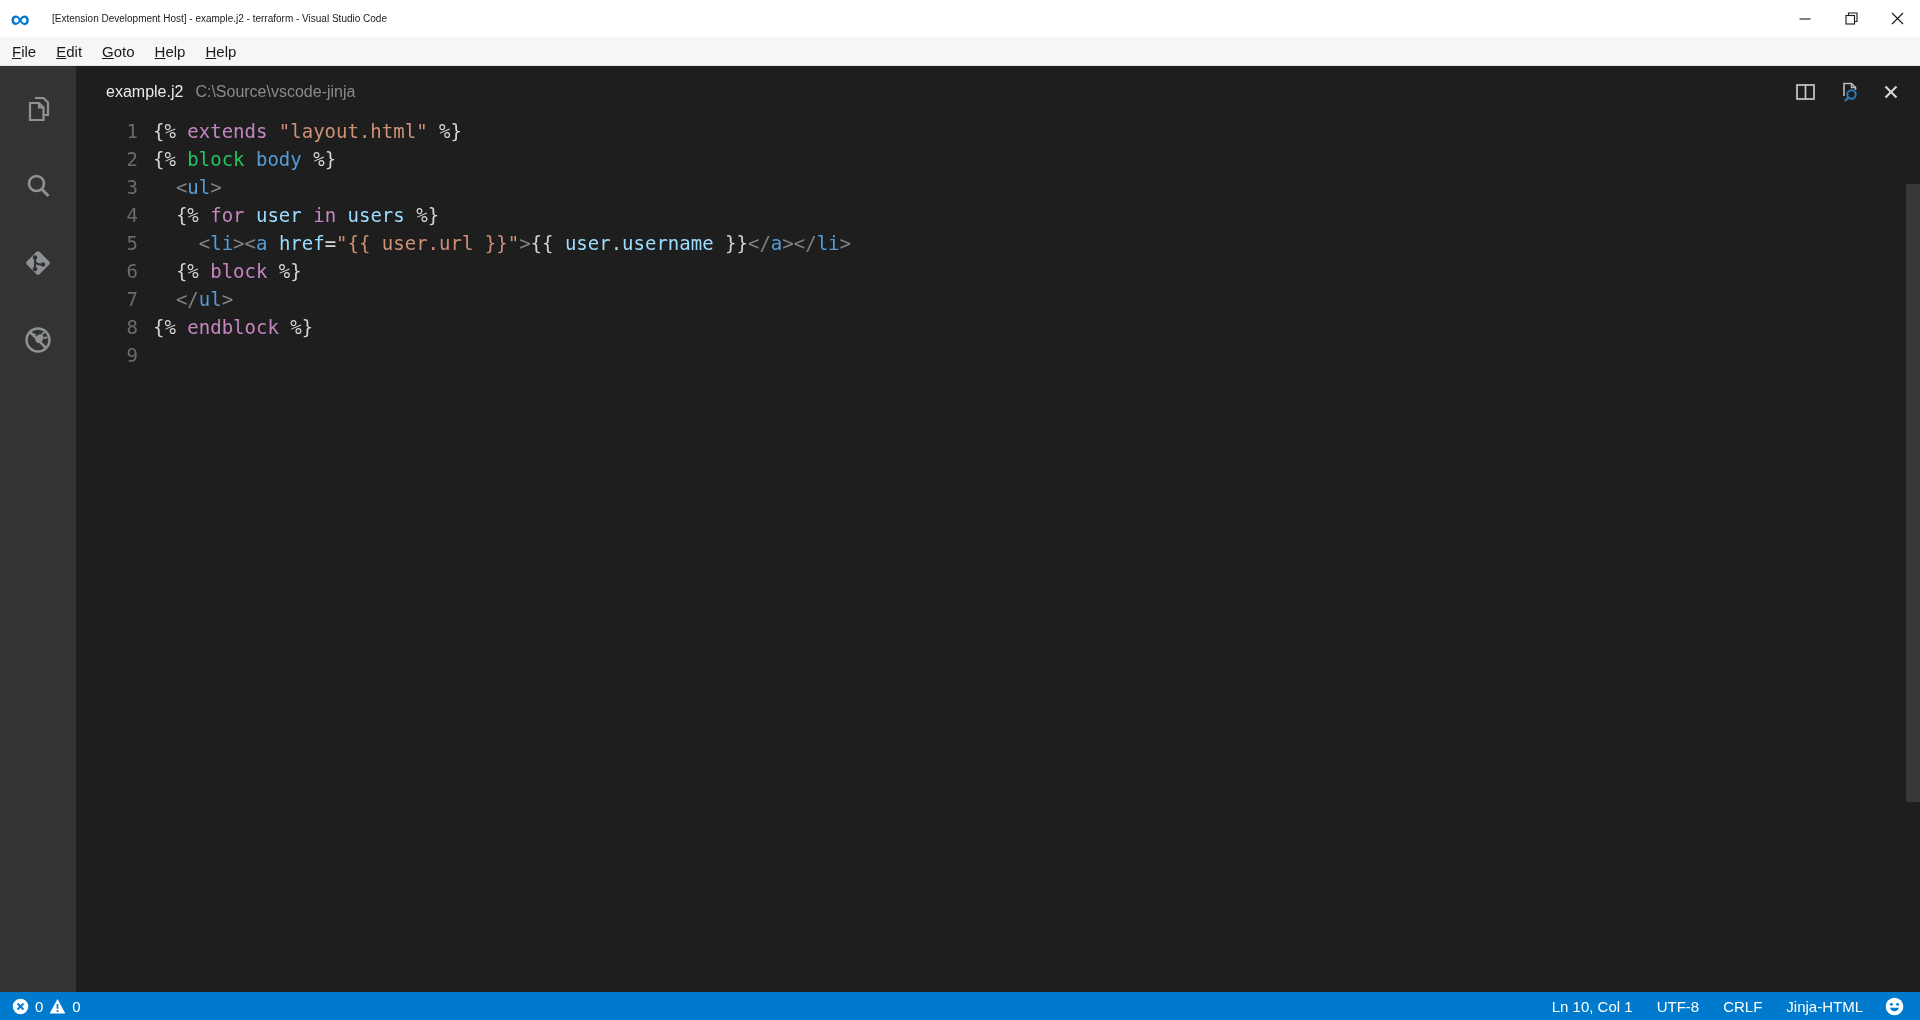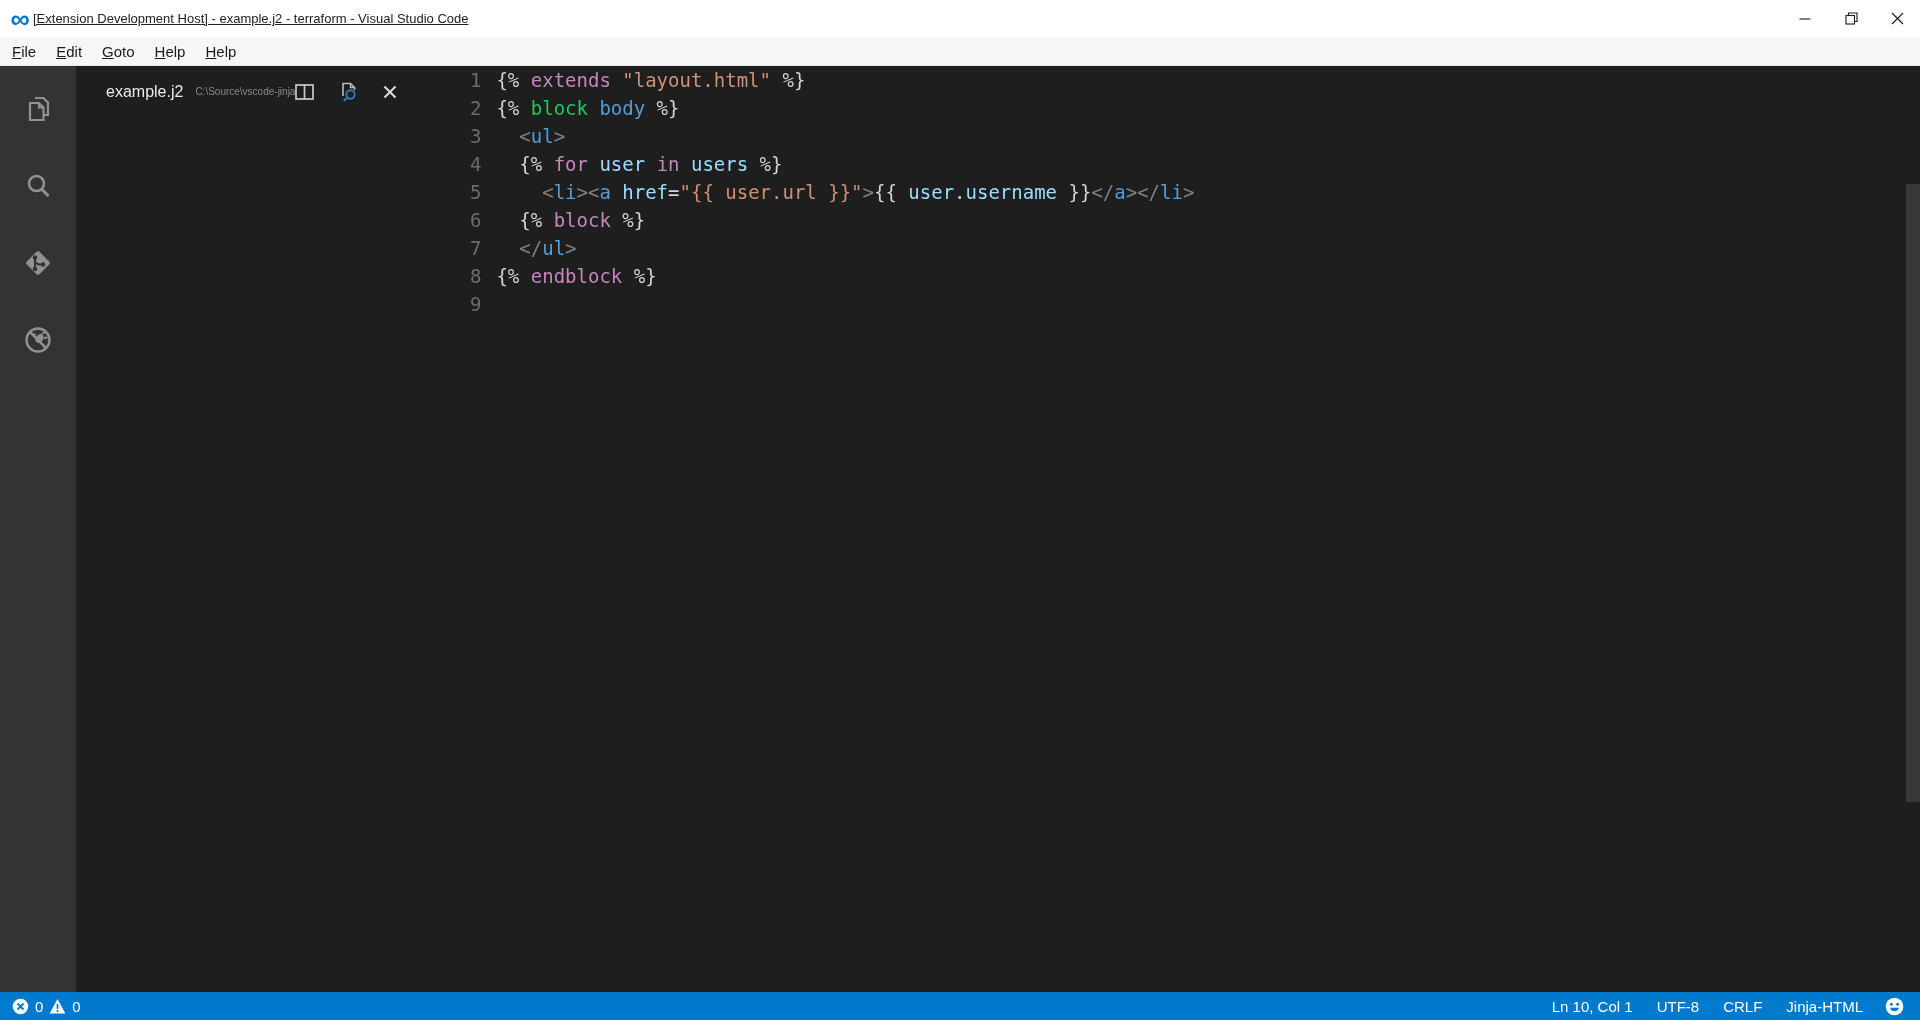--- a/index.html
+++ b/index.html
@@ -13,21 +13,21 @@
   
   .titlebar {
     height:37px; background:#ffffff; color:#1f1f1f;
     display:flex; align-items:center; flex:none;
   }
   .vs-logo {
     width:24px; height:24px; margin-left:8px;
     color:#0079ce; font-weight:bold; font-size:27px; line-height:22px;
     display:flex; align-items:center; justify-content:center;
   }
-  .window-title { font-size:13px; margin-left:1px; color:#212121; white-space:nowrap;text-decoration:underline; }
+  .window-title { font-size:10px; margin-left:20px; color:#212121; white-space:nowrap; }
   .win-controls { margin-left:auto; display:flex; height:100%; }
   .win-btn { width:46px; height:100%; display:flex; align-items:center; justify-content:center; cursor:default; }
   .win-btn svg { display:block; }
 
   
   .menubar {
     height:29px; background:#f6f6f6; flex:none;
     display:flex; align-items:center; padding-left:2px;
     border-bottom:1px solid #e7e7e7;
   }
@@ -36,27 +36,27 @@
   }
   .menu-item::first-letter { text-decoration:underline; }
 
   
   .main { flex:1; display:flex; min-height:0; }
 
   .activitybar { width:76px; background:#333333; flex:none; padding-top:4px; }
   .ab-item { height:77px; display:flex; align-items:center; justify-content:center; cursor:pointer; }
   .ab-item svg { display:block; }
 
-  .editor { flex:1; background:#1e1e1e; display:flex; flex-direction:row; position:relative; min-width:0; }
+  .editor { flex:1; background:#1e1e1e; display:flex; flex-direction:column; position:relative; min-width:0; }
 
   .editor-titlebar {
     height:51px; flex:none; display:flex; align-items:center; padding:0 22px 0 30px;
   }
   .file-name { font-size:16px; color:#eaeaea; white-space:nowrap; }
-  .file-path { font-size:10px; color:#8a8a8a; margin-left:12px; white-space:nowrap; }
+  .file-path { font-size:16px; color:#8a8a8a; margin-left:12px; white-space:nowrap; }
   .editor-actions { margin-left:auto; display:flex; align-items:center; gap:24px; }
   .ea-btn { display:flex; align-items:center; justify-content:center; cursor:pointer; }
 
   .code-area { flex:1; position:relative; overflow:hidden; font-family:"DejaVu Sans Mono","Liberation Mono",monospace; }
   .code-line { display:flex; height:28px; line-height:28px; font-size:19px; }
   .ln {
     flex:none; width:77px; padding-right:15px; text-align:right;
     color:#6c6c6c; font-size:19px;
   }
   .ln.active { color:#9d9d9d; }

